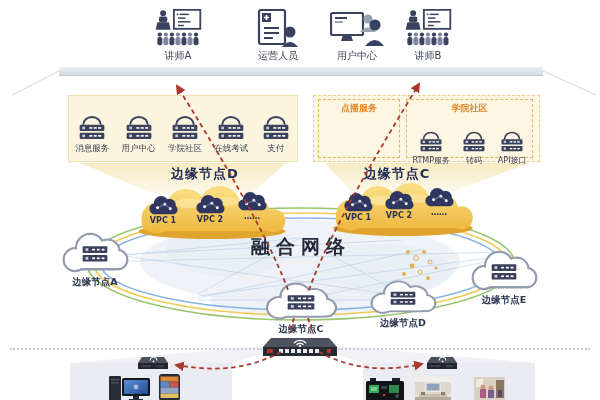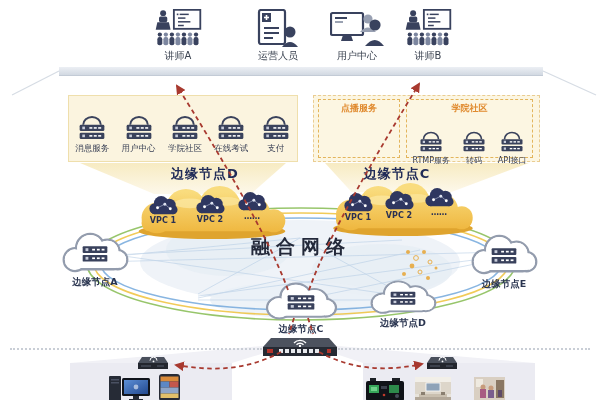--- a/index.html
+++ b/index.html
@@ -53,21 +53,21 @@
   .center-label{position:absolute;left:195px;top:234px;width:212px;text-align:center;
     font-size:19px;font-weight:bold;letter-spacing:6px;color:#23293A;}
 
   
   .edge{position:absolute;display:flex;flex-direction:column;align-items:center;}
   .edge-label{font-size:9.5px;font-weight:bold;color:#2A3550;white-space:nowrap;margin-top:1px;text-align:right;}
   .e-a{left:58px;top:231px;}  .e-a svg{width:74px;height:44px;}
   .e-b{left:160px;top:279px;} .e-b svg{width:74px;height:37px;}
   .e-c{left:261px;top:281px;} .e-c svg{width:80px;height:41px;}
   .e-d{left:366px;top:279px;} .e-d svg{width:74px;height:37px;}
-  .e-e{left:467px;top:233px;} .e-e svg{width:74px;height:44px;}
+  .e-e{left:467px;top:249px;} .e-e svg{width:74px;height:44px;}
 
   
   .dotline{position:absolute;top:348px;height:0;border-top:2px dotted #C9CED6;}
   .dl-left{left:10px;width:252px;} .dl-right{left:338px;width:252px;}
   .panel{position:absolute;top:363px;height:37px;background:#EBEBF2;}
   .panel-left{left:70px;width:162px;} .panel-right{left:363px;width:172px;}
   .router{left:263px;top:332px;width:74px;height:24px;}
   .settop{width:30px;height:14px;}
   .st-left{left:138px;top:356px;} .st-right{left:427px;top:356px;}
   .dev-pc{left:109px;top:375px;width:42px;height:27px;}

